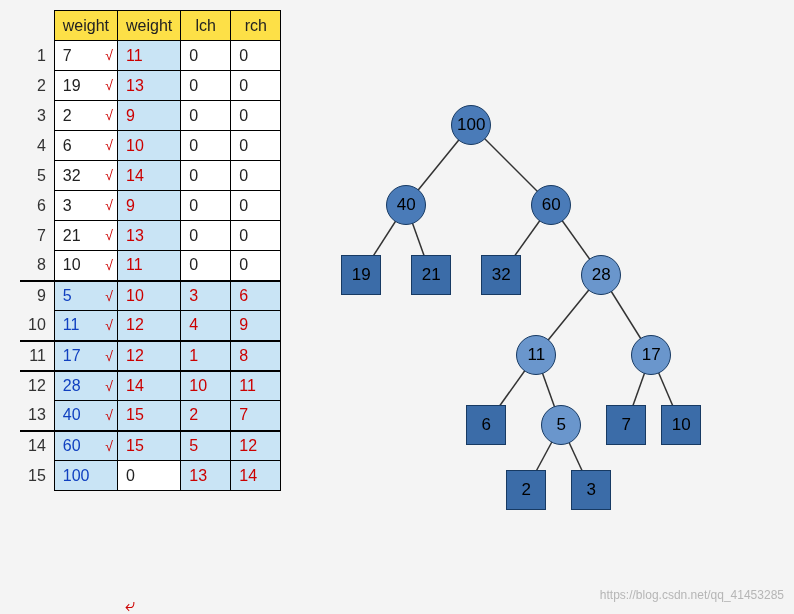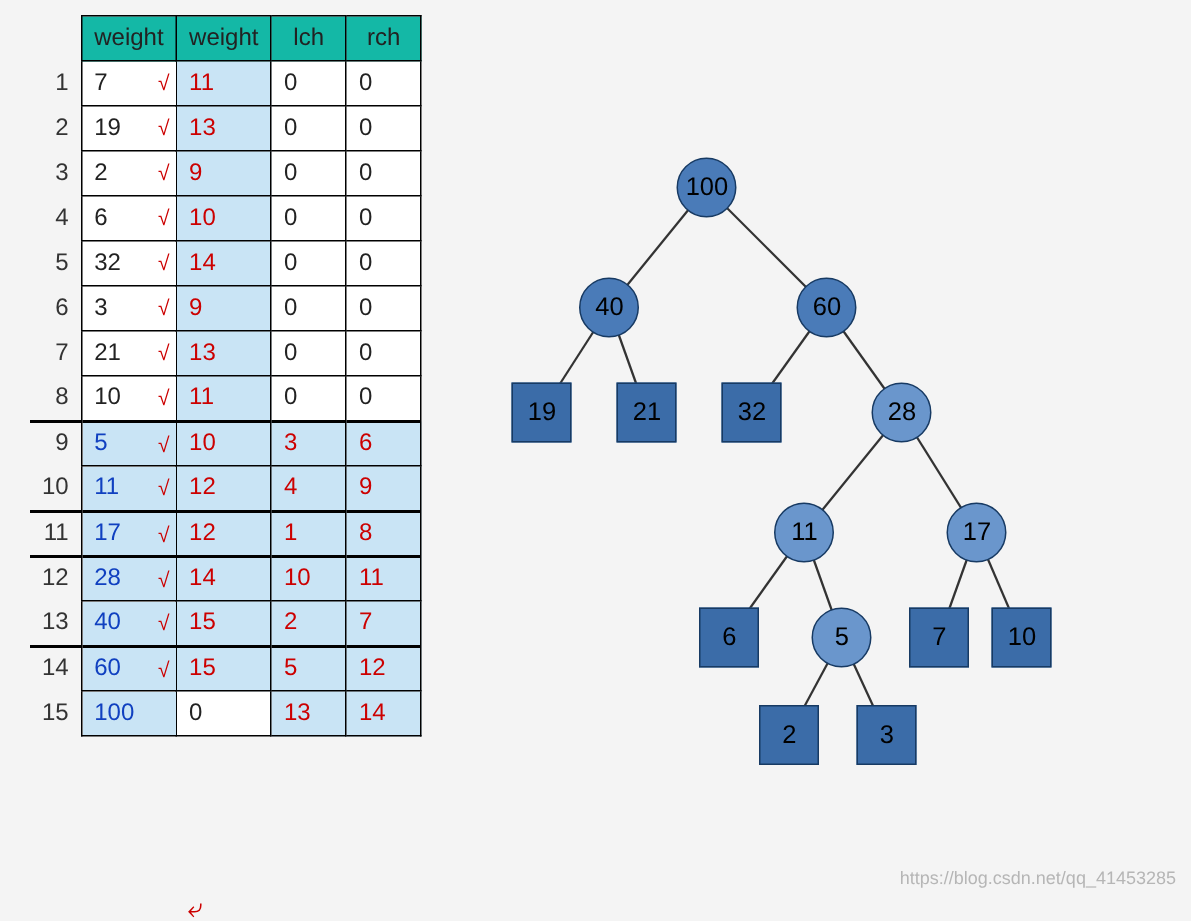--- a/index.html
+++ b/index.html
@@ -18,21 +18,21 @@
     padding: 10px;
   }
   .table-section {
     margin-left: 10px;
   }
   table {
     border-collapse: collapse;
   }
   th {
     border: 1px solid #000;
-    background: #14b8a6;
+    background: #fde047;
     font-weight: normal;
     padding: 4px 8px;
     text-align: center;
     font-size: 16px;
     color: #222;
     height: 30px;
   }
   td {
     border: 1px solid #000;
     padding: 4px 8px;
@@ -100,21 +100,21 @@
     background: #6a96cc;
   }
   .square {
     width: 40px;
     height: 40px;
     background: #3b6ca8;
     border: 1.5px solid #173a63;
   }
   .watermark {
     position: absolute;
-    bottom: 22px;
+    bottom: 12px;
     right: 10px;
     font-size: 12px;
     color: rgba(120,120,120,0.5);
   }
   .bracket {
     position: absolute;
     color: #c00;
     font-size: 18px;
     transform: rotate(0deg);
   }

